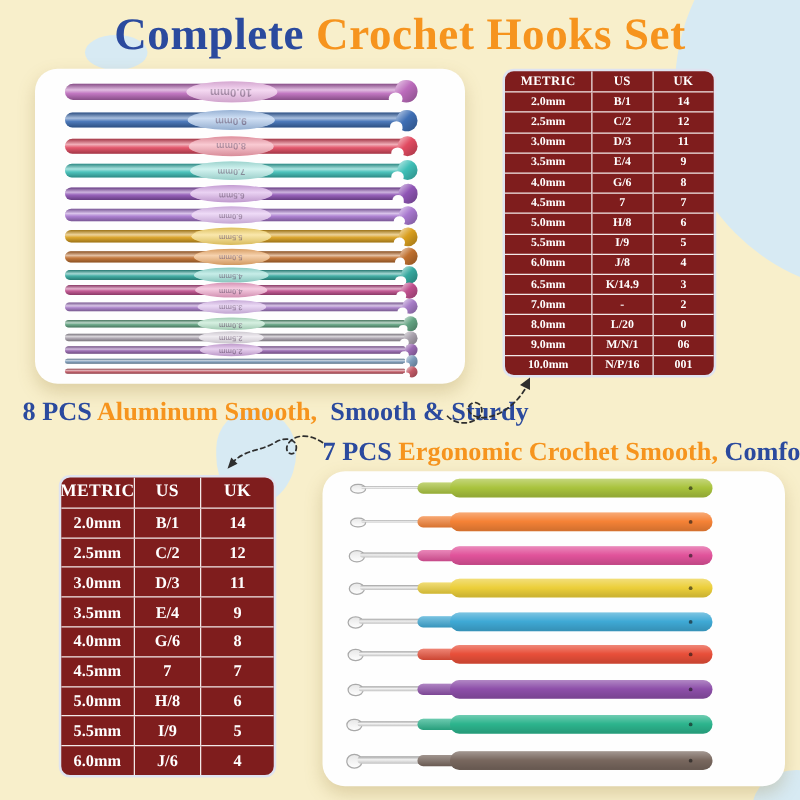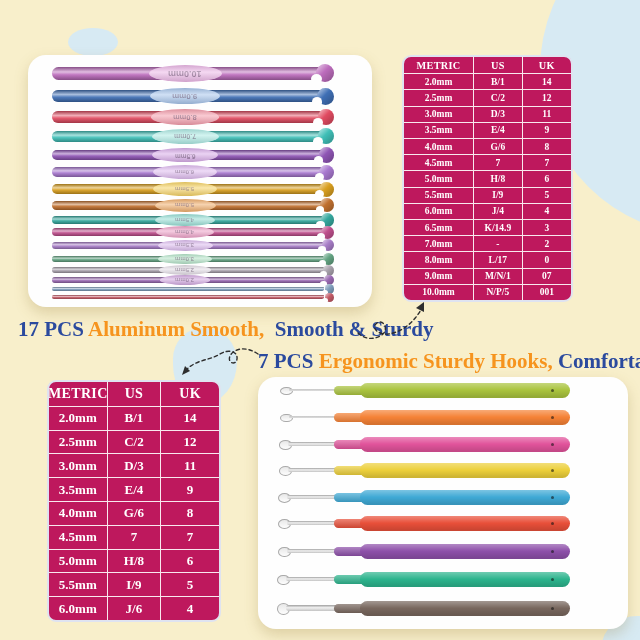--- a/index.html
+++ b/index.html
@@ -26,21 +26,21 @@
   .alu-head{position:absolute;border-radius:50%;}
   .alu-head::before{content:"";position:absolute;inset:0;border-radius:50%;
      background:linear-gradient(135deg,rgba(255,255,255,.55) 10%,rgba(255,255,255,0) 45%,rgba(0,0,0,.25) 95%);}
   .alu-head::after{content:"";position:absolute;left:-30%;top:58%;width:62%;height:55%;background:#fefefe;border-radius:50%;}
   .alu-grip{position:absolute;border-radius:50%;display:flex;align-items:center;justify-content:center;overflow:hidden;}
   .alu-grip::after{content:"";position:absolute;inset:0;border-radius:inherit;
      background:linear-gradient(180deg,rgba(0,0,0,.10),rgba(255,255,255,.45) 42%,rgba(0,0,0,.12));}
   .alu-grip span{transform:rotate(180deg);font-family:"Liberation Sans",sans-serif;font-weight:bold;color:rgba(40,10,50,.55);white-space:nowrap;line-height:1;}
 
   
-  .size-table{position:absolute;background:#be185d;border:2px solid #dfe3f0;border-radius:9px;overflow:hidden;display:grid;}
+  .size-table{position:absolute;background:#7f1d1d;border:2px solid #dfe3f0;border-radius:9px;overflow:hidden;display:grid;}
   .table-large{left:402px;top:55px;width:167px;height:243px;grid-template-columns:42% 29% 29%;font-size:9.5px;}
   .table-small{left:47px;top:380px;width:170px;height:238px;grid-template-columns:34.5% 31.5% 34%;font-size:13px;}
   .tcell{display:flex;align-items:center;justify-content:center;color:#ffffff;font-weight:bold;
      border-right:1px solid rgba(255,255,255,.9);border-bottom:1px solid rgba(255,255,255,.9);}
   .tcell.lastcol{border-right:none;}
   .tcell.lastrow{border-bottom:none;}
   .tcell.head{font-size:108%;letter-spacing:.3px;}
 
   
   .caption{position:absolute;font-weight:bold;font-size:21px;white-space:pre;}
@@ -67,20 +67,21 @@
 </style>
 </head>
 <body>
 
 <div class="page">
   <div class="blob blob-tr"></div>
   <div class="blob blob-tl"></div>
   <div class="blob blob-mid"></div>
   <div class="blob blob-br"></div>
 
+  <h1 class="title"><span class="t-blue">Complete</span><span class="t-orange"> Crochet Hooks Set</span></h1>
 
   <div class="photo-panel alu-panel" id="aluPanel">
       <div class="alu-hook" style="top: 11.5px; height: 13px;">
         <div class="alu-shaft" style="height: 13px; background: rgb(188, 108, 188);"></div>
         <div class="alu-head" style="width: 18px; height: 18px; right: -10px; top: -2.5px; background: rgb(188, 108, 188);"></div>
         <div class="alu-grip" style="width: 73px; height: 17px; left: 96.5px; top: -2px; background: rgb(236, 185, 231);">
           <span style="font-size: 9px;">10.0mm</span>
         </div>
       </div>
       <div class="alu-hook" style="top: 35px; height: 12px;">
@@ -206,47 +207,47 @@
       <div class="tcell">4.5mm</div>
       <div class="tcell">7</div>
       <div class="tcell lastcol">7</div>
       <div class="tcell">5.0mm</div>
       <div class="tcell">H/8</div>
       <div class="tcell lastcol">6</div>
       <div class="tcell">5.5mm</div>
       <div class="tcell">I/9</div>
       <div class="tcell lastcol">5</div>
       <div class="tcell">6.0mm</div>
-      <div class="tcell">J/4</div>
+      <div class="tcell">J/8</div>
       <div class="tcell lastcol">4</div>
       <div class="tcell">6.5mm</div>
       <div class="tcell">K/14.9</div>
       <div class="tcell lastcol">3</div>
       <div class="tcell">7.0mm</div>
       <div class="tcell">-</div>
       <div class="tcell lastcol">2</div>
       <div class="tcell">8.0mm</div>
-      <div class="tcell">L/17</div>
+      <div class="tcell">L/20</div>
       <div class="tcell lastcol">0</div>
       <div class="tcell">9.0mm</div>
       <div class="tcell">M/N/1</div>
-      <div class="tcell lastcol">07</div>
+      <div class="tcell lastcol">06</div>
       <div class="tcell lastrow">10.0mm</div>
-      <div class="tcell lastrow">N/P/5</div>
+      <div class="tcell lastrow">N/P/16</div>
       <div class="tcell lastcol lastrow">001</div>
     </div>
 
-  <div class="caption cap1"><span class="c-blue">17 PCS</span><span class="c-orange"> Aluminum Smooth,</span><span class="c-blue">  Smooth &amp; Sturdy</span></div>
+  <div class="caption cap1"><span class="c-blue">8 PCS</span><span class="c-orange"> Aluminum Smooth,</span><span class="c-blue">  Smooth &amp; Sturdy</span></div>
 
   <svg class="arrow" style="left:350px;top:294px;" width="90" height="48">
     <path d="M8,39 C15,46 26,46 33,40 C39,34 33,25 27,29 C21,33 27,41 38,40 C54,38 66,26 73,12"></path>
     <polygon points="74,8 66,14 74,18"></polygon>
   </svg>
 
-  <div class="caption cap2"><span class="c-blue">7 PCS</span><span class="c-orange"> Ergonomic Sturdy Hooks,</span><span class="c-blue"> Comfortable</span></div>
+  <div class="caption cap2"><span class="c-blue">7 PCS</span><span class="c-orange"> Ergonomic Crochet Smooth,</span><span class="c-blue"> Comfortable</span></div>
 
   <svg class="arrow" style="left:172px;top:346px;" width="92" height="40">
     <path d="M86,8 C74,0 62,2 58,10 C55,17 64,20 65,13 C66,5 56,3 48,8 C37,15 24,13 13,25"></path>
     <polygon points="10,29 18,25 13,20"></polygon>
   </svg>
 
   <div class="size-table table-small" id="tblSmall">
       <div class="tcell head">METRIC</div>
       <div class="tcell head">US</div>
       <div class="tcell head lastcol">UK</div>

